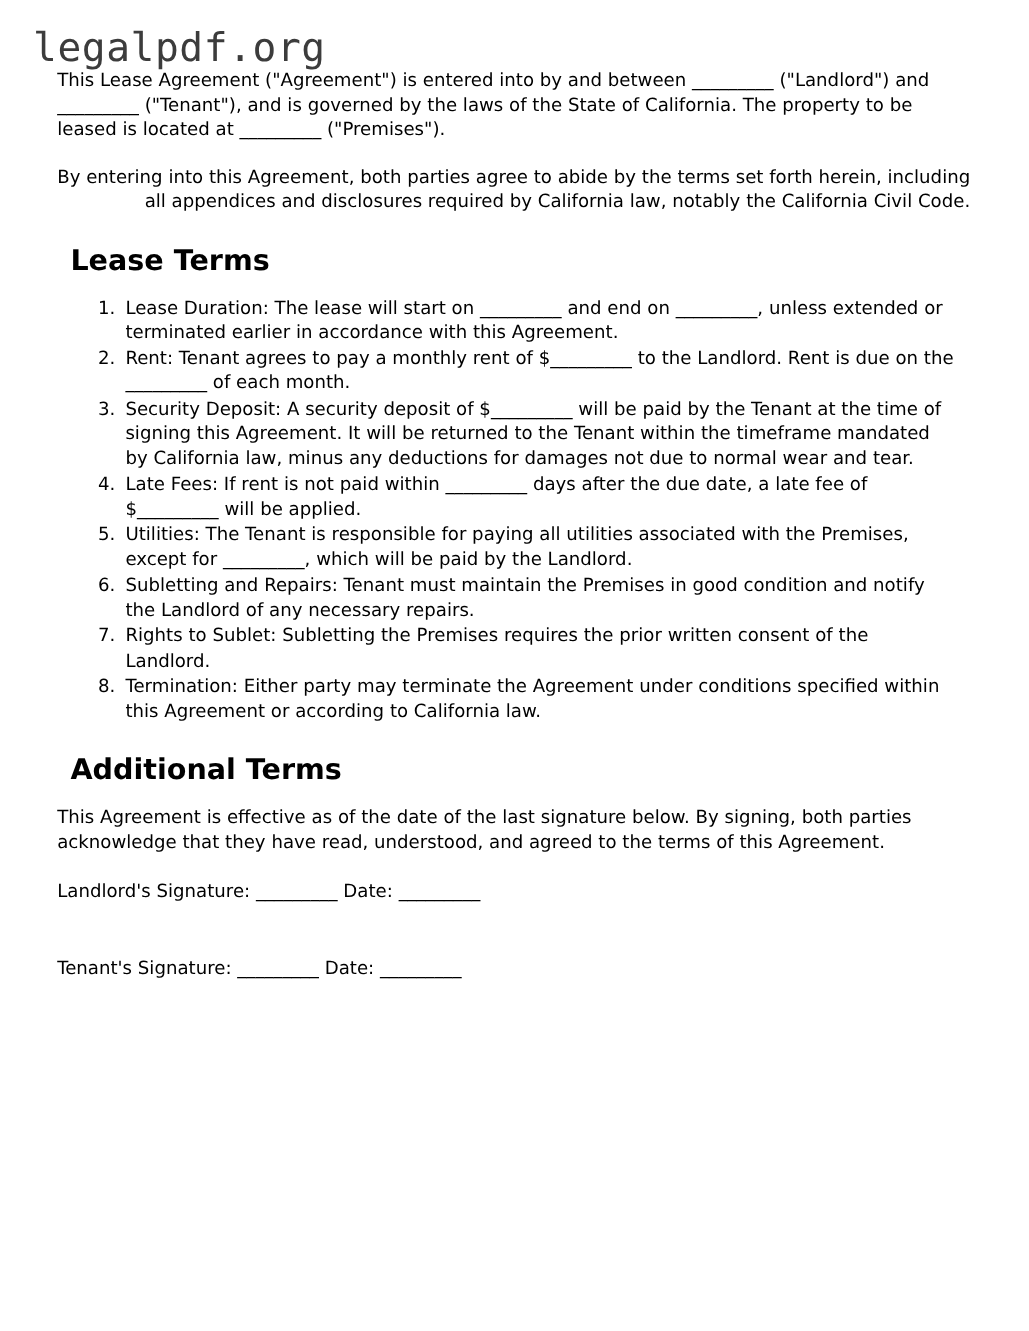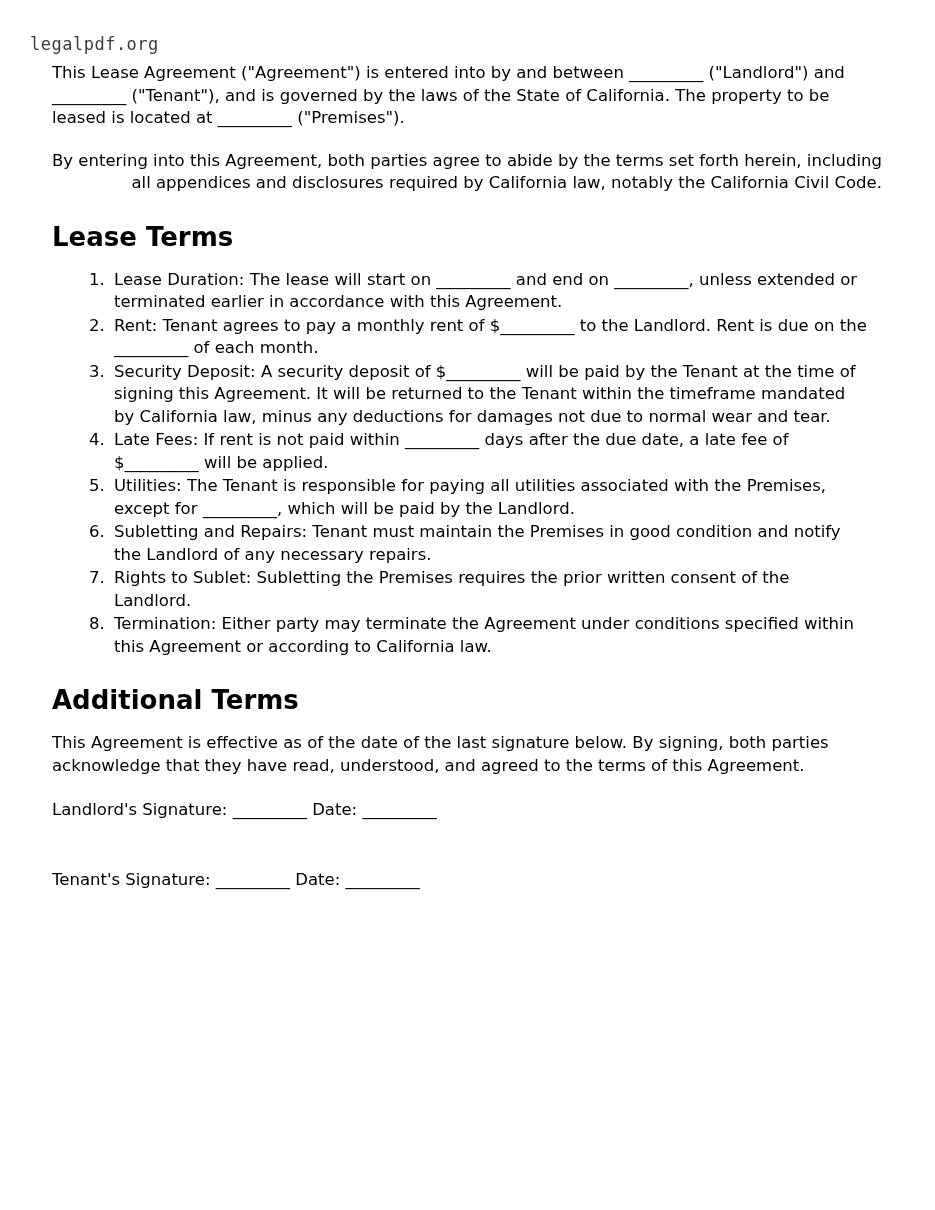--- a/index.html
+++ b/index.html
@@ -26,21 +26,21 @@
     padding: 0;
     background: #ffffff;
   }
 
   
   .brand {
     position: absolute;
     left: 30px;
     top: 28px;
     font-family: "DejaVu Sans Mono", "Liberation Mono", monospace;
-    font-size: 17px;
+    font-size: 36px;
     line-height: 32px;
     letter-spacing: 0.5px;
     color: #3c3c3c;
     font-weight: 400;
     white-space: nowrap;
   }
 
   
   .content {
     position: absolute;
@@ -56,21 +56,21 @@
     margin: 0 0 22px 0;
     letter-spacing: -0.2px;
     color: #000;
     white-space: nowrap;
   }
 
   h2.section-title {
     font-size: 26px;
     line-height: 32px;
     font-weight: bold;
-    margin: 26px 0 16px 0;
+    margin: 26px 0 16px 12px;
     color: #000;
   }
 
   p.para {
     font-size: 16.5px;
     line-height: 22.5px;
     margin: 0 0 18px 0;
     color: #000;
   }
 

